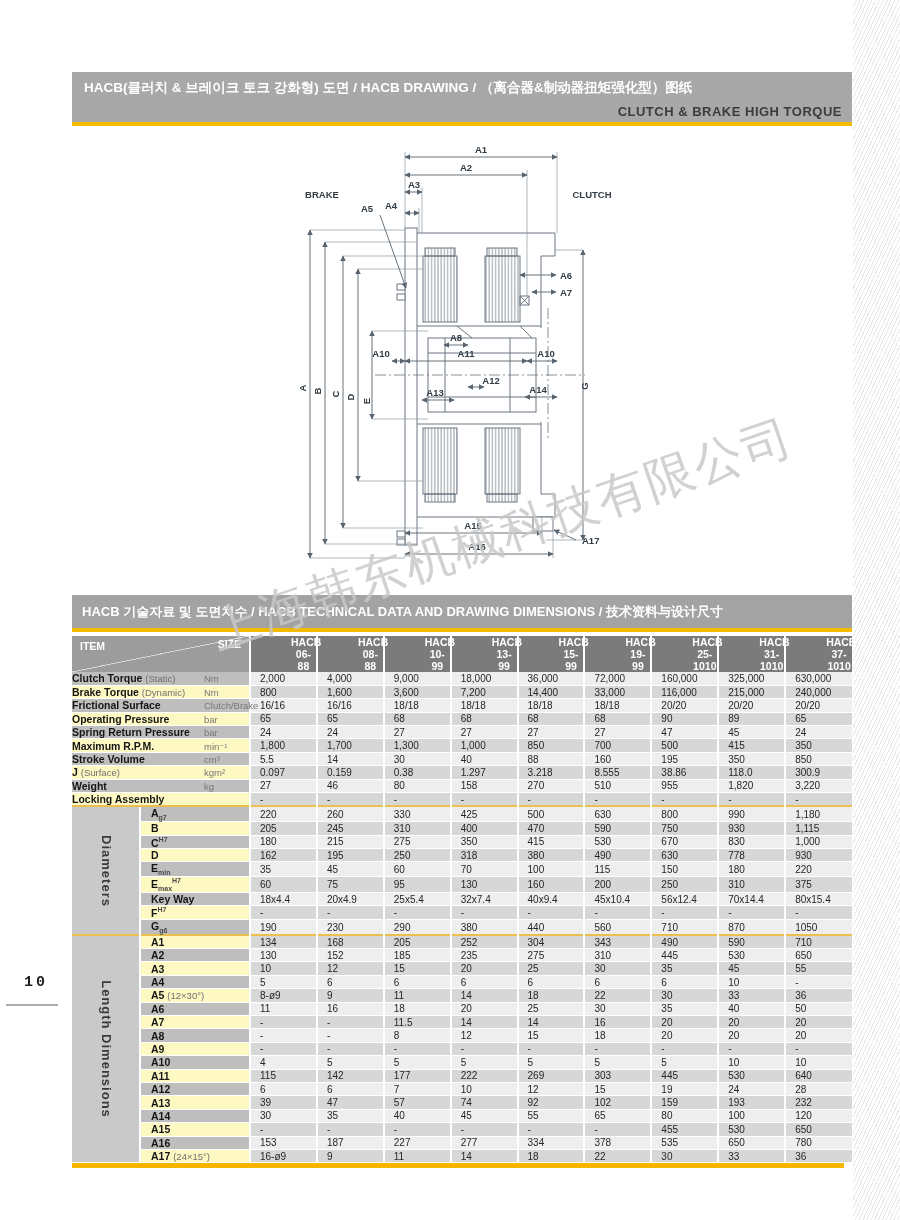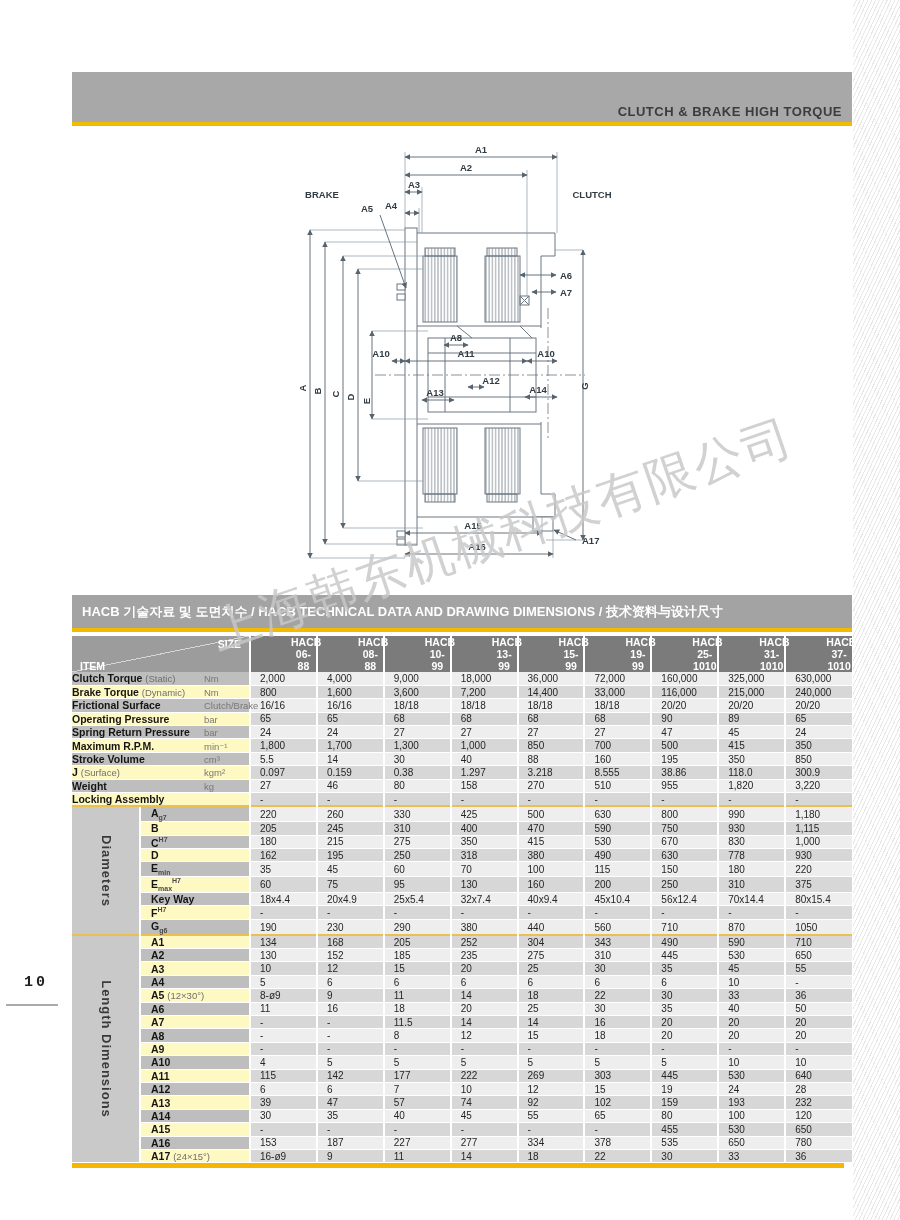--- a/index.html
+++ b/index.html
@@ -34,21 +34,21 @@
   .dlb text.st{text-anchor:start;}
   
   .tblwrap{position:absolute;left:72px;top:636px;width:772px;border-bottom:5px solid #f5b500;}
   table{border-collapse:collapse;table-layout:fixed;width:780px;}
   th,td{padding:0;font-weight:normal;box-sizing:border-box;}
   .colh{background:#7b7b7b;color:#fff;font-size:10.5px;font-weight:bold;line-height:12px;height:30px;
         text-align:center;vertical-align:middle;border-left:2px solid #fff;padding-left:40px;}
   .corner{background-color:#9c9c9c;position:relative;height:30px;
         background-image:linear-gradient(to bottom right,rgba(255,255,255,0) 49.3%,#d6d6d6 49.3%,#d6d6d6 50.7%,rgba(255,255,255,0) 50.7%);}
   .corner .cz{position:absolute;top:2px;right:8px;color:#fff;font-weight:bold;font-size:10.5px;}
-  .corner .ci{position:absolute;bottom:0;left:8px;color:#fff;font-weight:bold;font-size:10.5px;}
+  .corner .ci{position:absolute;bottom:20px;left:8px;color:#fff;font-weight:bold;font-size:10.5px;}
   tr.r th,tr.r td{height:13.4px;border-bottom:1px solid #fff;}
   td.v{border-left:2px solid #fff;font-size:10px;color:#262626;text-align:left;padding-left:9px;white-space:nowrap;}
   tr.b td.v{background:#efeeee;}  tr.a td.v{background:#d8d7d7;}
   tr.b .lbl,tr.b .lbl2{background:#bfbebe;}  tr.a .lbl,tr.a .lbl2{background:#fef9c3;}
   .lbl{position:relative;text-align:left;padding-left:0;font-size:10.5px;color:#151515;white-space:nowrap;}
   .lbl .ln{font-weight:bold;}
   .nt{color:#6e6e6e;font-weight:normal;font-size:9.5px;}
   .lbl .un{position:absolute;left:132px;top:50%;transform:translateY(-50%);color:#787878;
         font-size:9.5px;white-space:nowrap;font-weight:normal;}
   .lbl2{text-align:left;padding-left:10px;font-size:10.5px;font-weight:bold;color:#151515;
@@ -58,20 +58,21 @@
   .sec .rot{position:absolute;left:50%;top:50%;transform:translate(-50%,-50%) rotate(90deg);
         font-size:13px;font-weight:bold;color:#3a3a3a;letter-spacing:1px;white-space:nowrap;}
   tr.sep th,tr.sep td{border-top:2px solid #ecc04e;}
 </style>
 </head>
 <body>
 
 <div class="edge-hatch"></div>
 
 <div class="bar1">
+  <div class="t1">HACB(클러치 &amp; 브레이크 토크 강화형) 도면 / HACB DRAWING / （离合器&amp;制动器扭矩强化型）图纸</div>
   <div class="t2">CLUTCH &amp; BRAKE HIGH TORQUE</div>
 </div>
 
 <svg class="drawing" width="370" height="455" viewBox="0 0 370 455">
   <defs>
     <marker id="ar" viewBox="0 0 10 10" refX="9" refY="5" markerWidth="6.5" markerHeight="6.5" orient="auto-start-reverse">
       <path d="M0,0L10,5L0,10z" fill="#57636e"></path>
     </marker>
     <pattern id="hv" width="3.2" height="4" patternUnits="userSpaceOnUse">
       <path d="M1.6,0 V4" stroke="#6b7680" stroke-width="0.8"></path>

